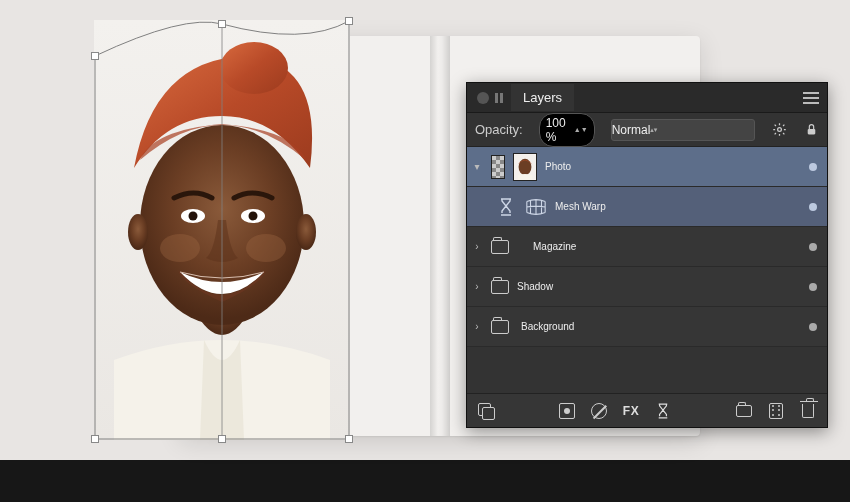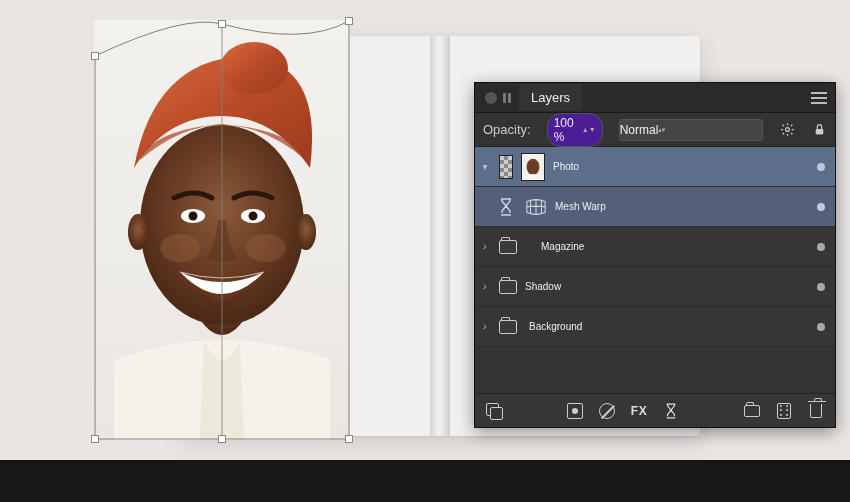--- a/index.html
+++ b/index.html
@@ -68,21 +68,21 @@
     position: absolute;
     width: 8px; height: 8px;
     background: #fff;
     border: 1px solid #888;
     transform: translate(-4px, -4px);
   }
 
   
   .panel {
     position: absolute;
-    right: 14px; top: 82px;
+    right: 22px; top: 82px;
     width: 362px;
     background: #333333;
     border: 1px solid #111;
     box-shadow: 0 4px 16px rgba(0,0,0,.4);
     display: flex;
     flex-direction: column;
   }
   .panel-header {
     height: 30px;
     background: #2a2a2a;
@@ -112,21 +112,21 @@
   .opacity-row {
     display: flex; align-items: center;
     height: 34px;
     padding: 0 8px;
     gap: 16px;
     border-bottom: 1px solid #222;
     background: #333;
   }
   .lbl { color: #ccc; font-size: 13px; }
   .opacity-field {
-    background: #4c1d95;
+    background: #000000;
     border: 1px solid #555;
     color: #eee;
     padding: 2px 6px;
     width: 56px;
     font-size: 12px;
     border-radius: 14px;
     display: flex; align-items: center; justify-content: space-between;
   }
   .stepper { display: flex; flex-direction: column; line-height: 5px; font-size: 7px; color: #aaa; margin-left:3px;}
   .blend-select {
@@ -344,21 +344,21 @@
           <rect width="24" height="28" fill="#f3f0ec"></rect>
           <ellipse cx="12" cy="14" rx="7" ry="9" fill="#6b3e24"></ellipse>
           <path d="M4 11 Q12 2 20 11 Q16 7 12 7 Q8 7 4 11Z" fill="#c2532e"></path>
           <path d="M4 28 L4 23 Q12 20 20 23 L20 28Z" fill="#f7f4eb"></path>
         </svg>
       </div>
       <span class="layer-name">Photo</span>
       <span class="vis-dot"></span>
     </div>
 
-    <div class="layer-row sel-dim" style="padding-left:20px">
+    <div class="layer-row sel-dim" style="padding-left:28px">
       <div class="hourglass-ico">
         <svg width="14" height="18" viewBox="0 0 14 18" fill="none" stroke="#cdd6e6" stroke-width="1.4">
           <path d="M2 1h10M2 17h10M3 1v2l4 5-4 5v2M11 1v2l-4 5 4 5v2"></path>
         </svg>
       </div>
       <div class="mesh-ico">
         <svg width="24" height="20" viewBox="0 0 24 20" fill="none" stroke="#cdd6e6" stroke-width="1.2">
           <path d="M2 4 Q12 0 22 4 M2 10 Q12 8 22 10 M2 16 Q12 20 22 16 M6 3 Q6 10 6 17 M12 2 Q12 10 12 18 M18 3 Q18 10 18 17 M2 4 L2 16 M22 4 L22 16"></path>
         </svg>
       </div>

